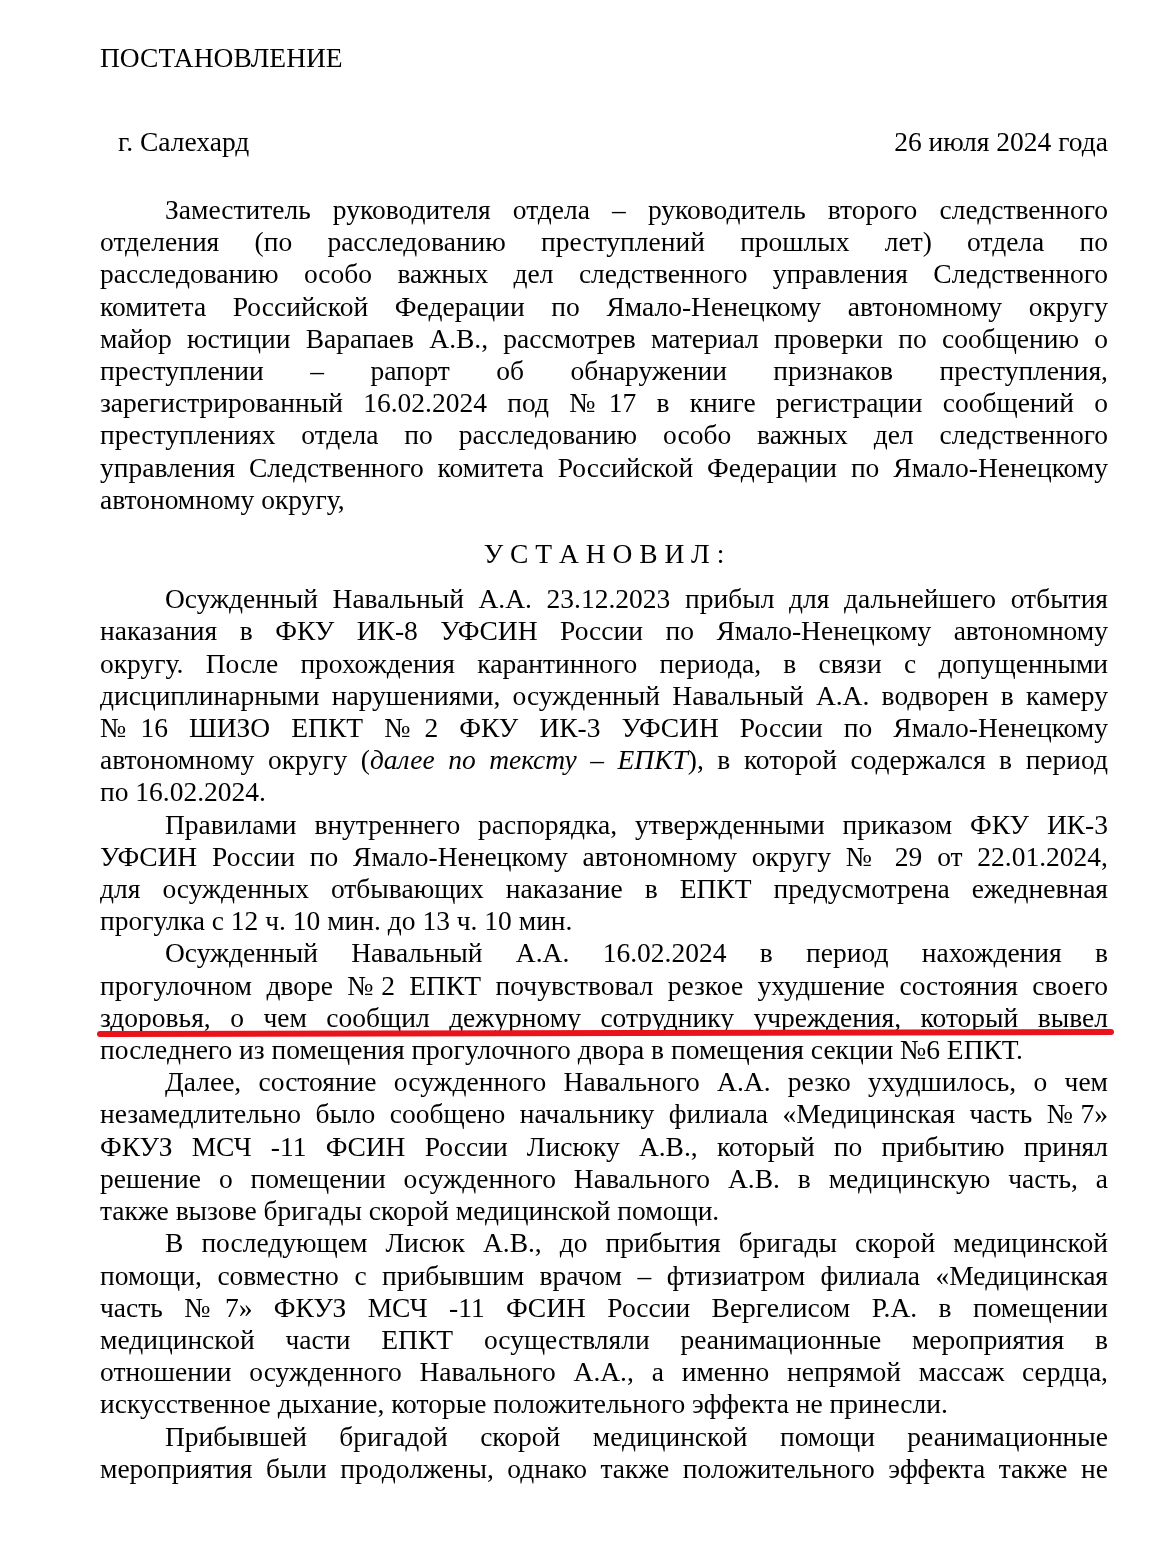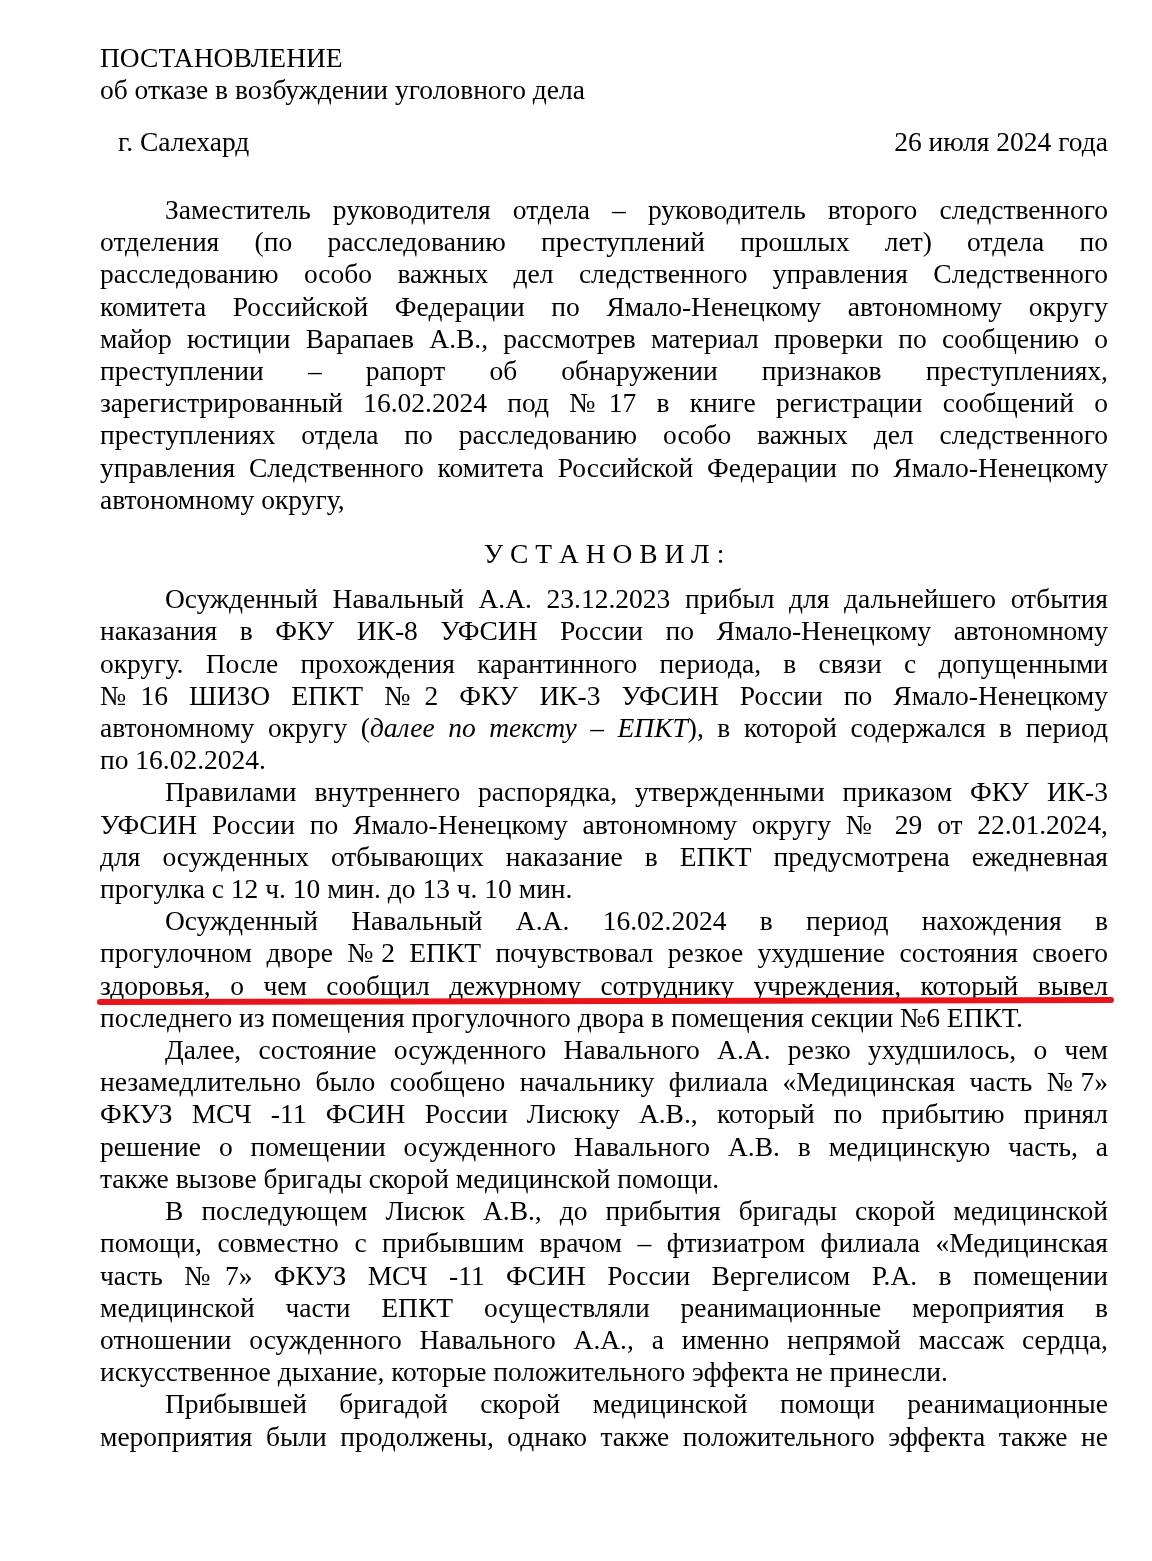--- a/index.html
+++ b/index.html
@@ -83,43 +83,43 @@
     pointer-events: none;
   }
 </style>
 </head>
 <body style="--bg: #ffffff; --fg: #000000; --marker: #e8131b;">
 
 <div class="page">
 
   <div class="doc-header">
     <div>ПОСТАНОВЛЕНИЕ</div>
-    <div>об отказе в возбуждении уголовного дела</div>
   </div>
 
   <div class="dateline">
     <span class="city">г. Салехард</span>
     <span>26 июля 2024 года</span>
   </div>
 
   <div class="doc-body">
       <div class="line indent"><span>Заместитель руководителя отдела – руководитель второго следственного</span></div>
       <div class="line"><span>отделения (по расследованию преступлений прошлых лет) отдела по</span></div>
       <div class="line"><span>расследованию особо важных дел следственного управления Следственного</span></div>
       <div class="line"><span>комитета Российской Федерации по Ямало-Ненецкому автономному округу</span></div>
       <div class="line"><span>майор юстиции Варапаев А.В., рассмотрев материал проверки по сообщению о</span></div>
-      <div class="line"><span>преступлении – рапорт об обнаружении признаков преступлениях,</span></div>
+      <div class="line"><span>преступлении – рапорт об обнаружении признаков преступления,</span></div>
       <div class="line"><span>зарегистрированный 16.02.2024 под №17 в книге регистрации сообщений о</span></div>
       <div class="line"><span>преступлениях отдела по расследованию особо важных дел следственного</span></div>
       <div class="line"><span>управления Следственного комитета Российской Федерации по Ямало-Ненецкому</span></div>
       <div class="line last"><span>автономному округу,</span></div>
       <div class="doc-heading">У С Т А Н О В И Л :</div>
       <div class="line indent"><span>Осужденный Навальный А.А. 23.12.2023 прибыл для дальнейшего отбытия</span></div>
       <div class="line"><span>наказания в ФКУ ИК-8 УФСИН России по Ямало-Ненецкому автономному</span></div>
       <div class="line"><span>округу. После прохождения карантинного периода, в связи с допущенными</span></div>
+      <div class="line"><span>дисциплинарными нарушениями, осужденный Навальный А.А. водворен в камеру</span></div>
       <div class="line"><span>№16 ШИЗО ЕПКТ №2 ФКУ ИК-3 УФСИН России по Ямало-Ненецкому</span></div>
       <div class="line"><span>автономному округу (</span><span class="it">далее по тексту – ЕПКТ</span><span>), в которой содержался в период</span></div>
       <div class="line last"><span>по 16.02.2024.</span></div>
       <div class="line indent"><span>Правилами внутреннего распорядка, утвержденными приказом ФКУ ИК-3</span></div>
       <div class="line"><span>УФСИН России по Ямало-Ненецкому автономному округу № 29 от 22.01.2024,</span></div>
       <div class="line"><span>для осужденных отбывающих наказание в ЕПКТ предусмотрена ежедневная</span></div>
       <div class="line last"><span>прогулка с 12 ч. 10 мин. до 13 ч. 10 мин.</span></div>
       <div class="line indent"><span>Осужденный Навальный А.А. 16.02.2024 в период нахождения в</span></div>
       <div class="line"><span>прогулочном дворе №2 ЕПКТ почувствовал резкое ухудшение состояния своего</span></div>
       <div class="line"><span class="ul">здоровья, о чем сообщил дежурному сотруднику учреждения, который вывел</span><div class="red-line"></div></div>

